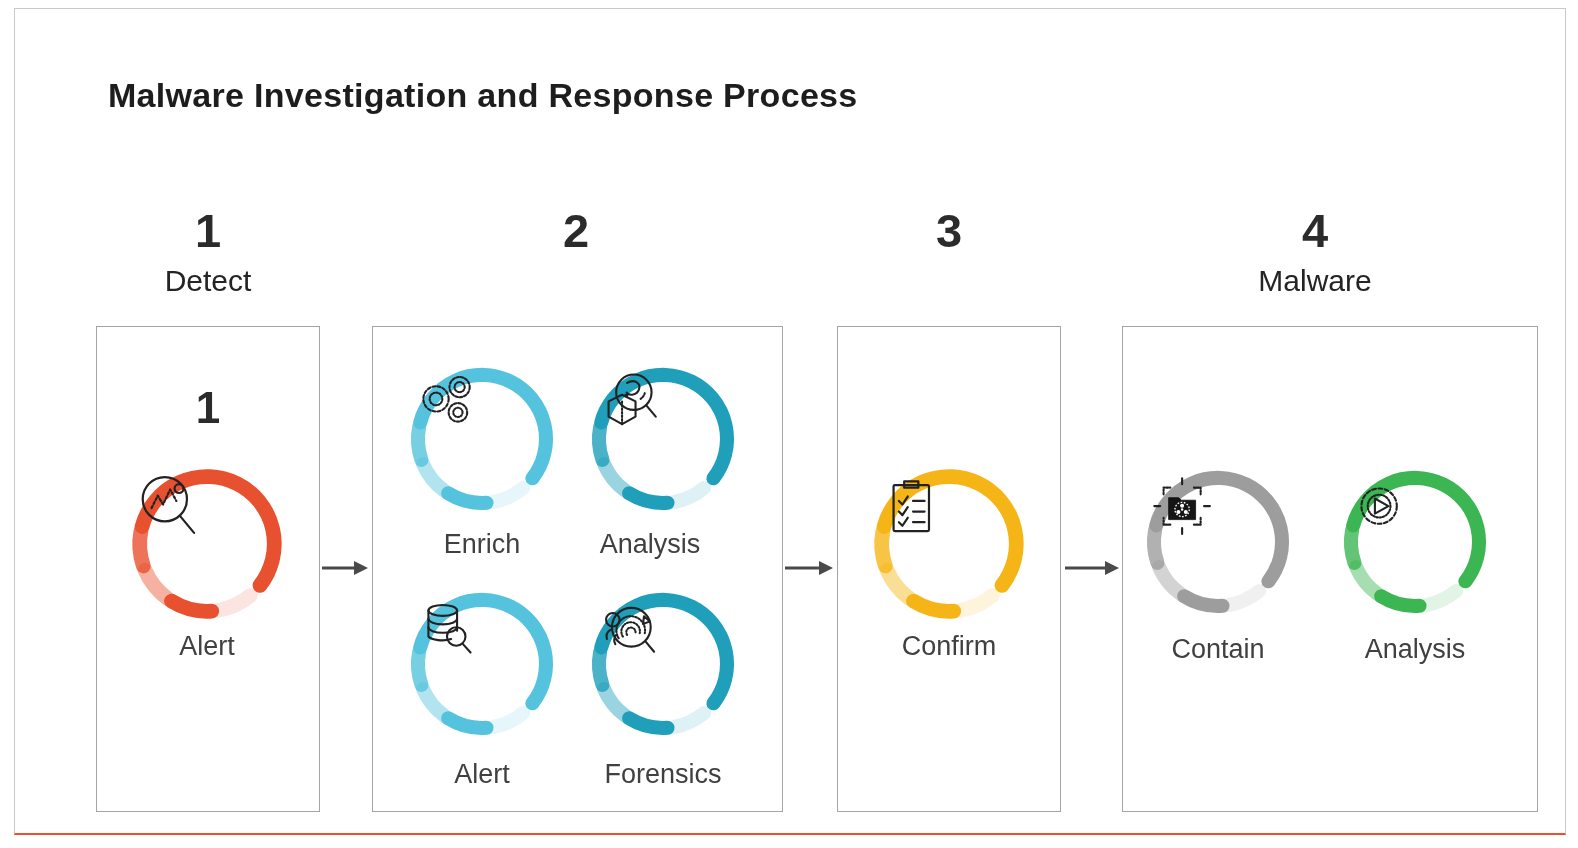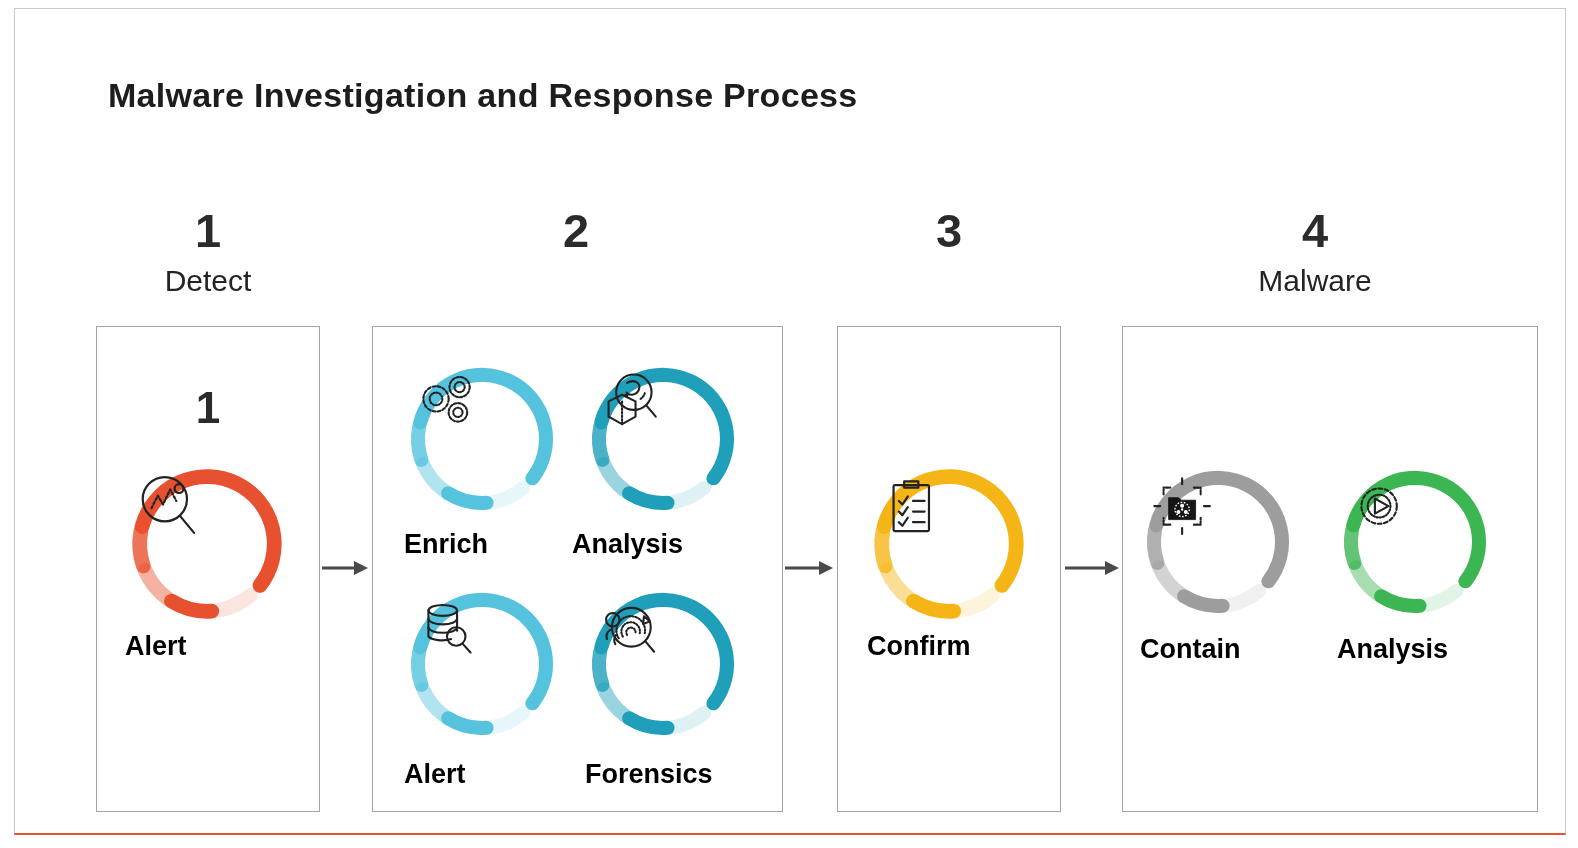--- a/index.html
+++ b/index.html
@@ -12,21 +12,21 @@
   .hdr{position:absolute;top:196px;text-align:center;}
   .hdr .num{font-size:47px;font-weight:700;line-height:52px;color:#2b2b2b;}
   .hdr .hlabel{font-size:30px;font-weight:400;line-height:36px;margin-top:6px;color:#242424;}
   .panel{position:absolute;top:317px;height:486px;background:#fff;border:1px solid #a5a5a5;box-sizing:border-box;}
   .badge{position:absolute;text-align:center;font-size:44px;font-weight:700;color:#2b2b2b;}
   .circle{position:absolute;}
   .circle svg{position:absolute;left:0;top:0;}
   .ring{width:100%;height:100%;}
   .icon{position:absolute;left:23%;top:23%;width:54%;height:54%;}
   .ink{stroke:#222;fill:none;stroke-width:2.5;stroke-linecap:round;stroke-linejoin:round;}
-  .ilabel{position:absolute;text-align:left;font-size:27px;font-weight:700;color:#000000;}
+  .ilabel{position:absolute;text-align:center;font-size:27px;font-weight:400;color:#404040;}
   .arrow{position:absolute;}
 </style>
 </head>
 <body>
 
 <div class="canvas">
  <div class="card">
 
   <h1 class="title">Malware Investigation and Response Process</h1>
 

